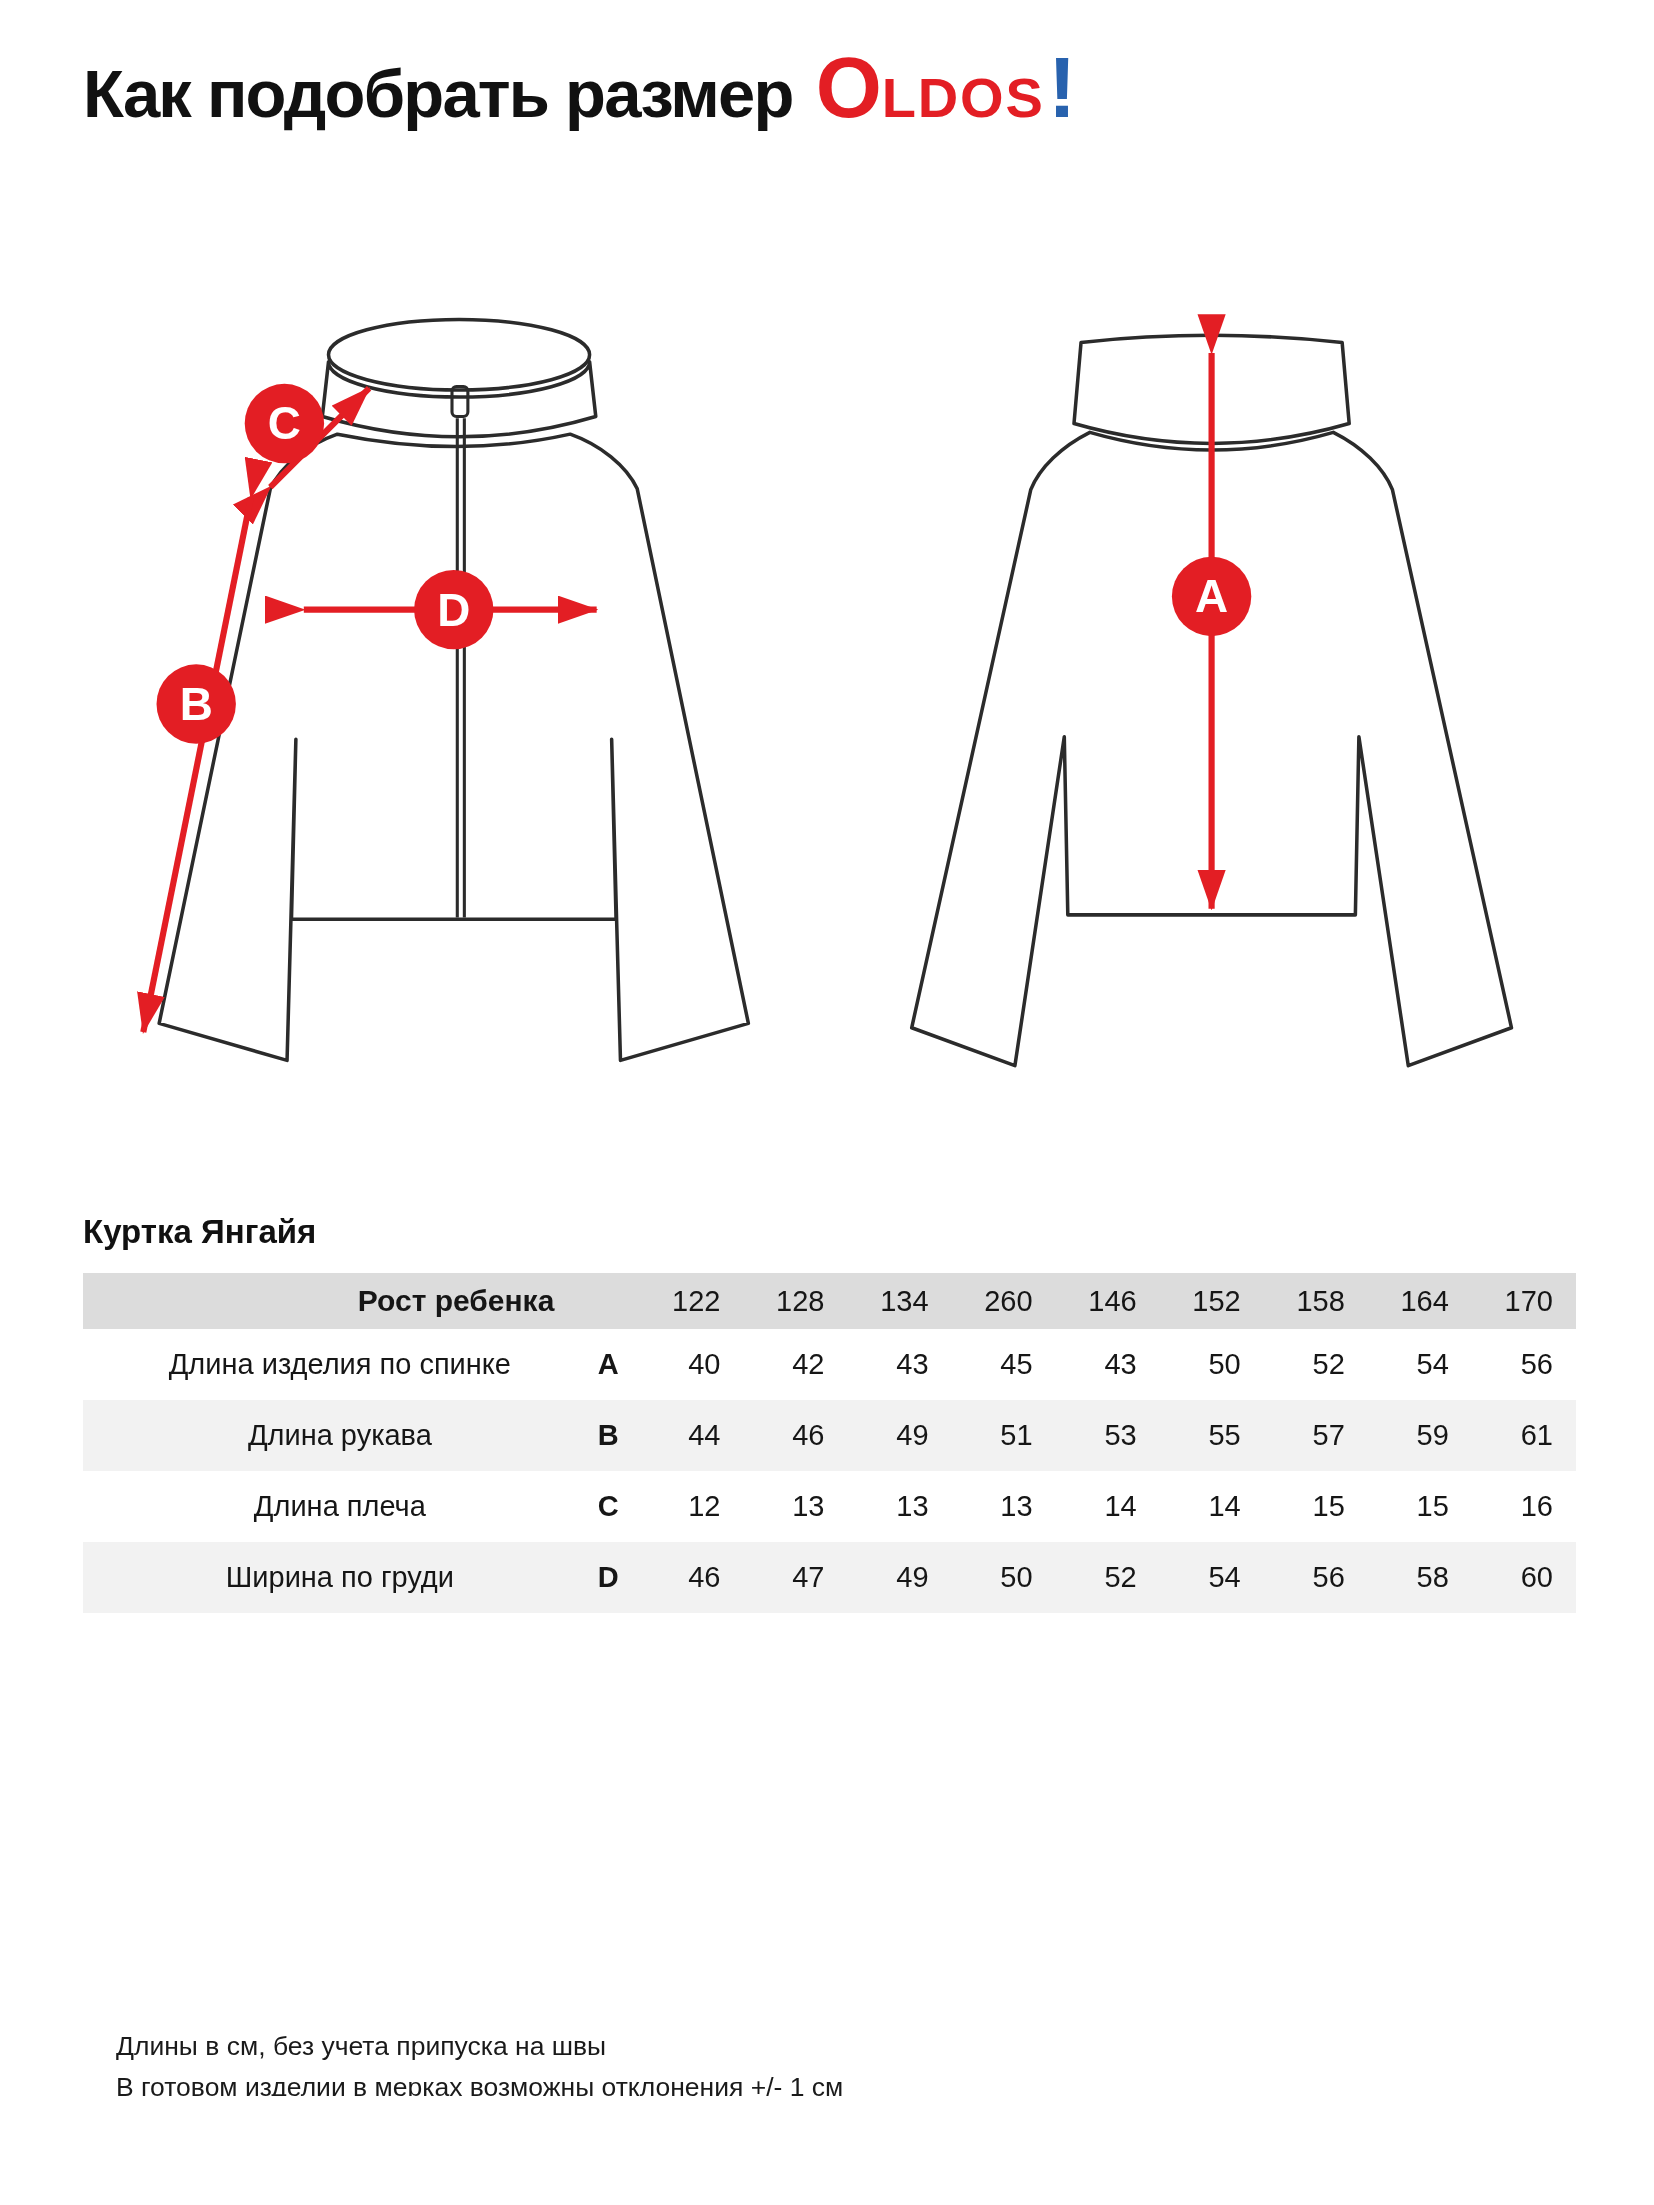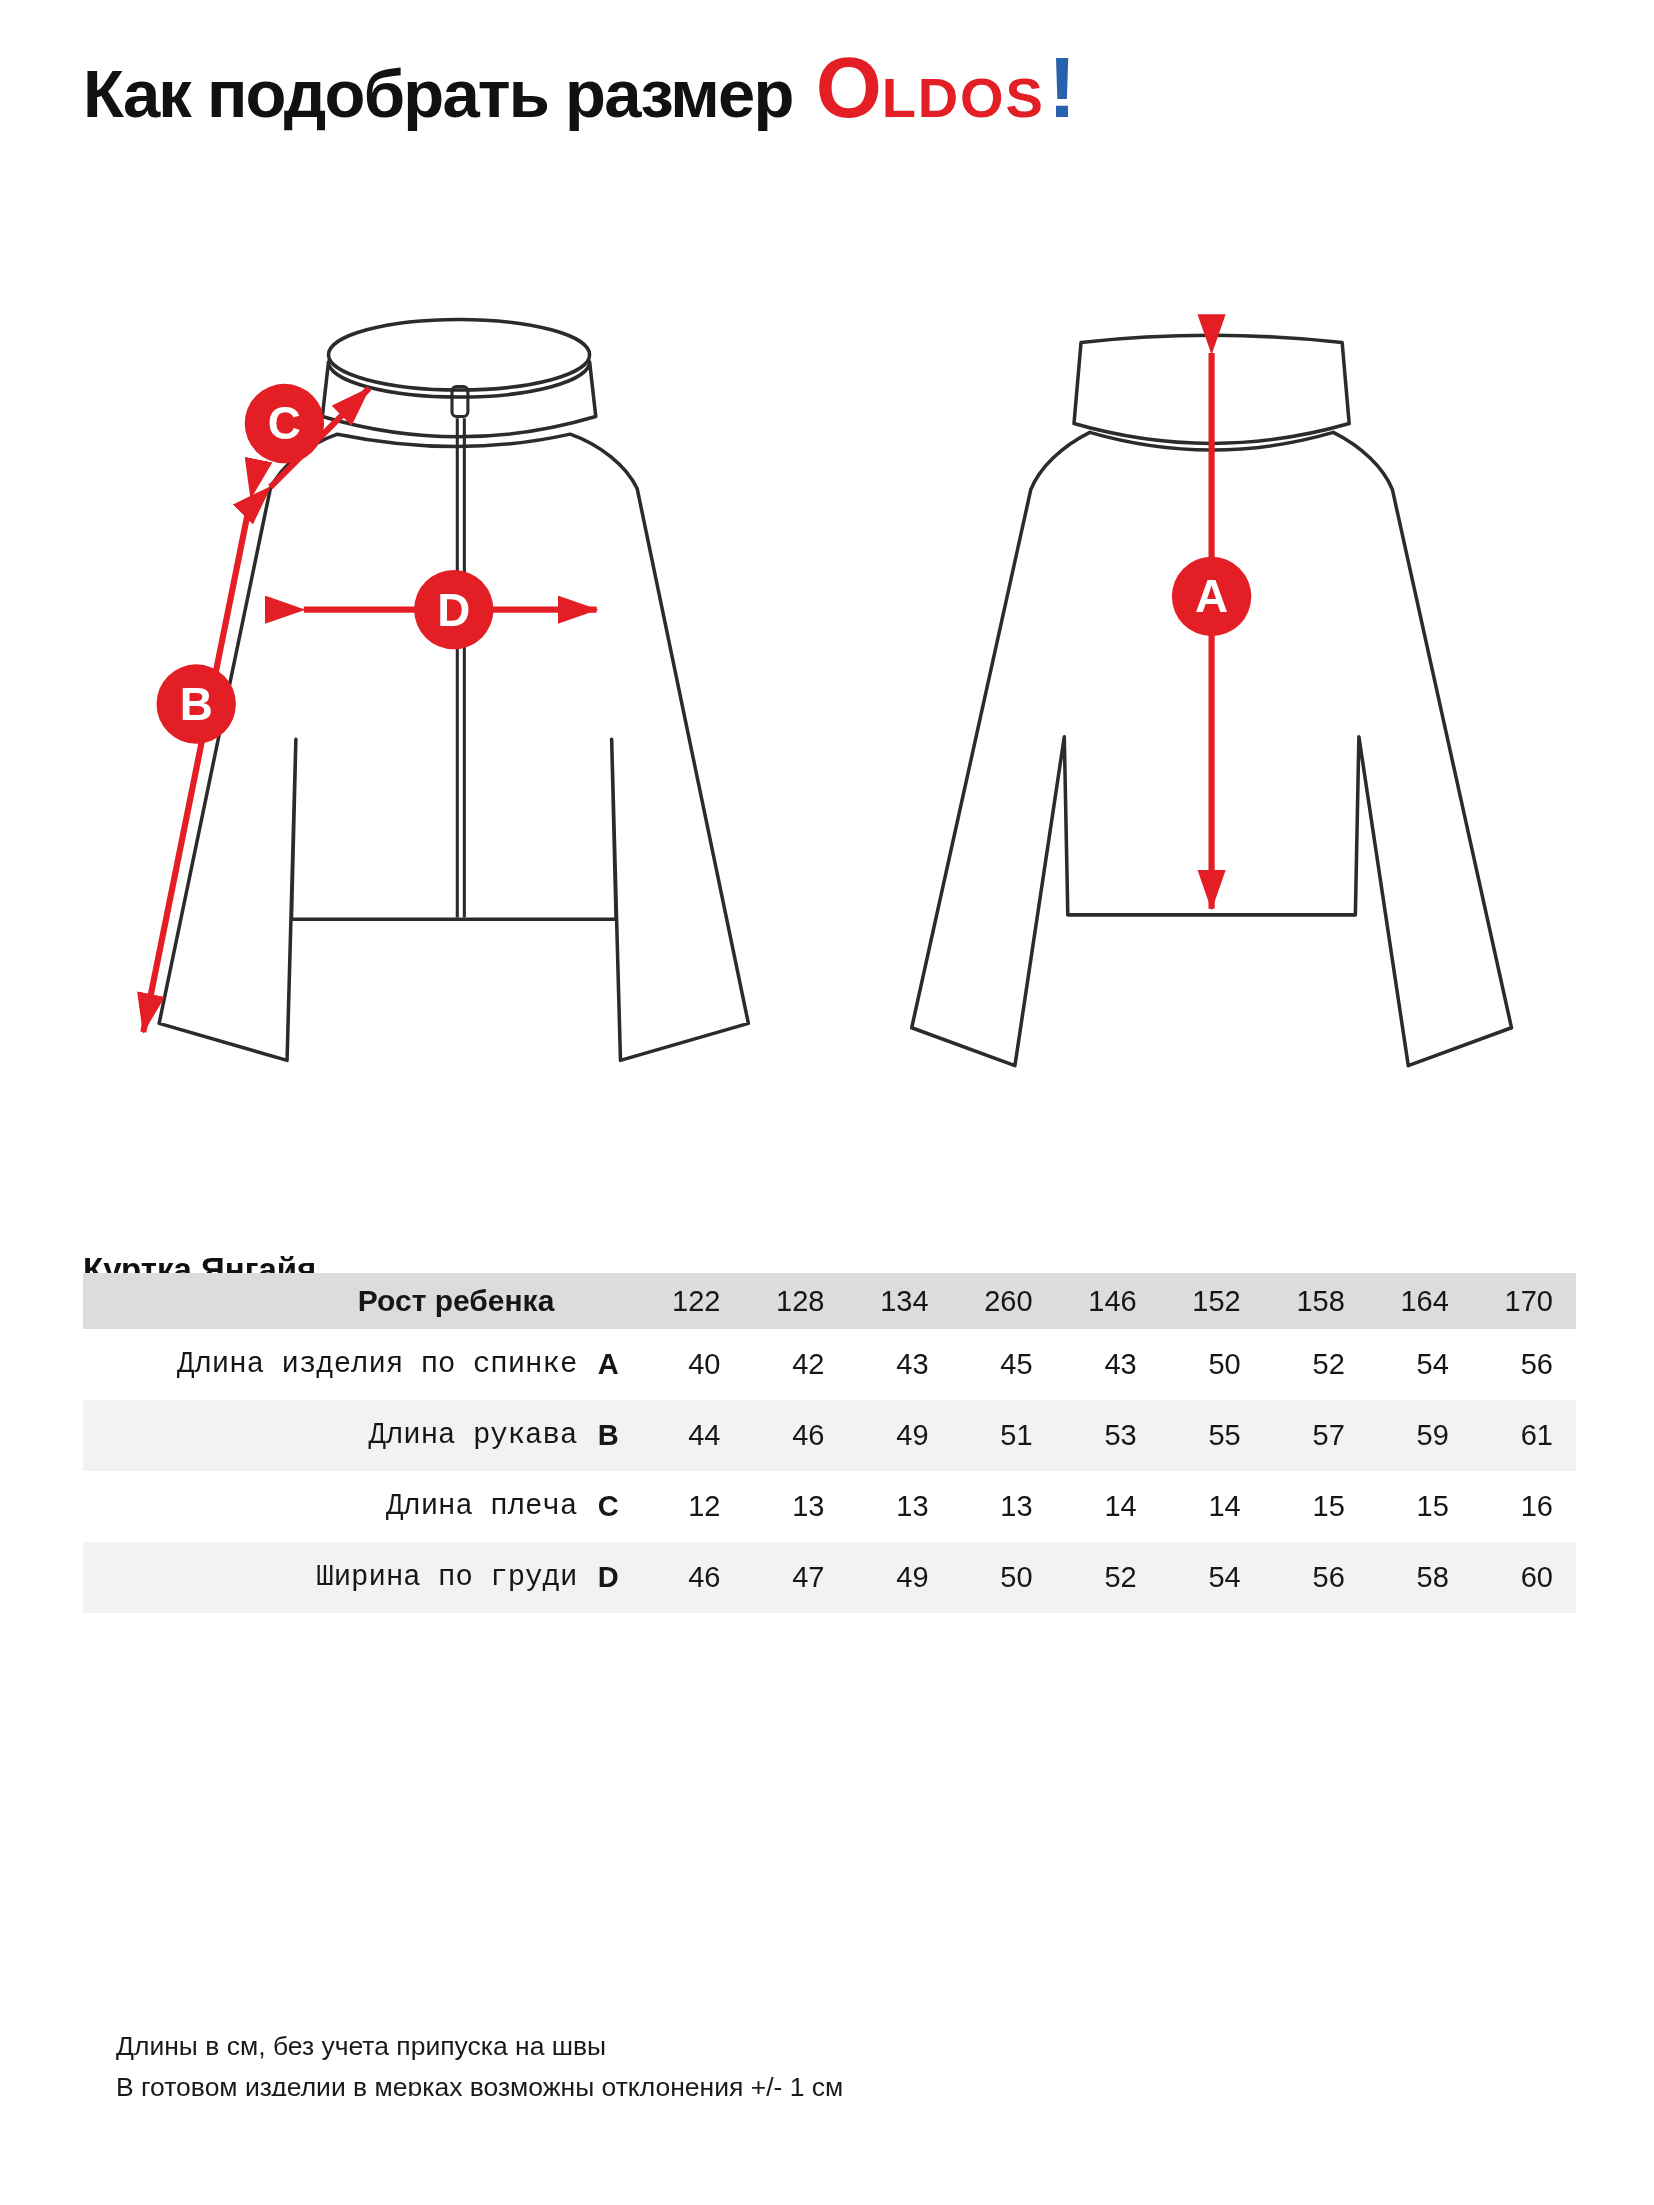--- a/index.html
+++ b/index.html
@@ -44,21 +44,21 @@
   .jacket-line{ fill:#ffffff; stroke:#2b2b2b; stroke-width:4; stroke-linejoin:round; }
   .jacket-thin{ fill:none; stroke:#2b2b2b; stroke-width:3.5; stroke-linejoin:round; }
   .measure{ stroke:#e31e24; stroke-width:7; fill:none; }
   .marker-circle{ fill:#e31e24; }
   .marker-letter{
     fill:#ffffff; font-family:"Liberation Sans", sans-serif;
     font-size:52px; font-weight:700; text-anchor:middle;
   }
   
   .product-name{
-    position:absolute; left:83px; top:1251px;
+    position:absolute; left:83px; top:1213px;
     font-size:33px; font-weight:700; color:#111111;
   }
   .size-table-wrap{ position:absolute; left:83px; top:1273px; width:1493px; }
   table.size-table{
     width:100%;
     border-collapse:collapse;
     font-size:29px;
     color:#161616;
   }
   table.size-table th, table.size-table td{
@@ -66,21 +66,21 @@
     padding:0;
     vertical-align:middle;
   }
   table.size-table thead tr{ background:#dcdcdc; height:56px; }
   table.size-table thead th{ text-align:right; padding-right:23px; font-size:29px; }
   table.size-table thead th.lbl{
     text-align:right; padding-left:19.4px; font-weight:700; font-size:30px;
   }
   table.size-table tbody tr{ height:71px; background:#ffffff; }
   table.size-table tbody tr:nth-child(even){ background:#f2f2f2; }
-  table.size-table td.lbl{ text-align:right; padding-left:19.4px;font-family:Liberation Mono, monospace; }
+  table.size-table td.lbl{ text-align:center; padding-left:19.4px; }
   table.size-table td.ltr{ text-align:center; font-weight:700; }
   table.size-table td.num{ text-align:right; padding-right:23px;margin-top:32px; }
   col.c-label{ width:494px; }
   col.c-letter{ width:62px; }
   col.c-num{ width:104px; }
   
   .footer-notes{
     position:absolute; left:75px; top:2026px;
     font-size:26.5px; line-height:1.55; color:#1a1a1a;margin-left:41px;
   }

